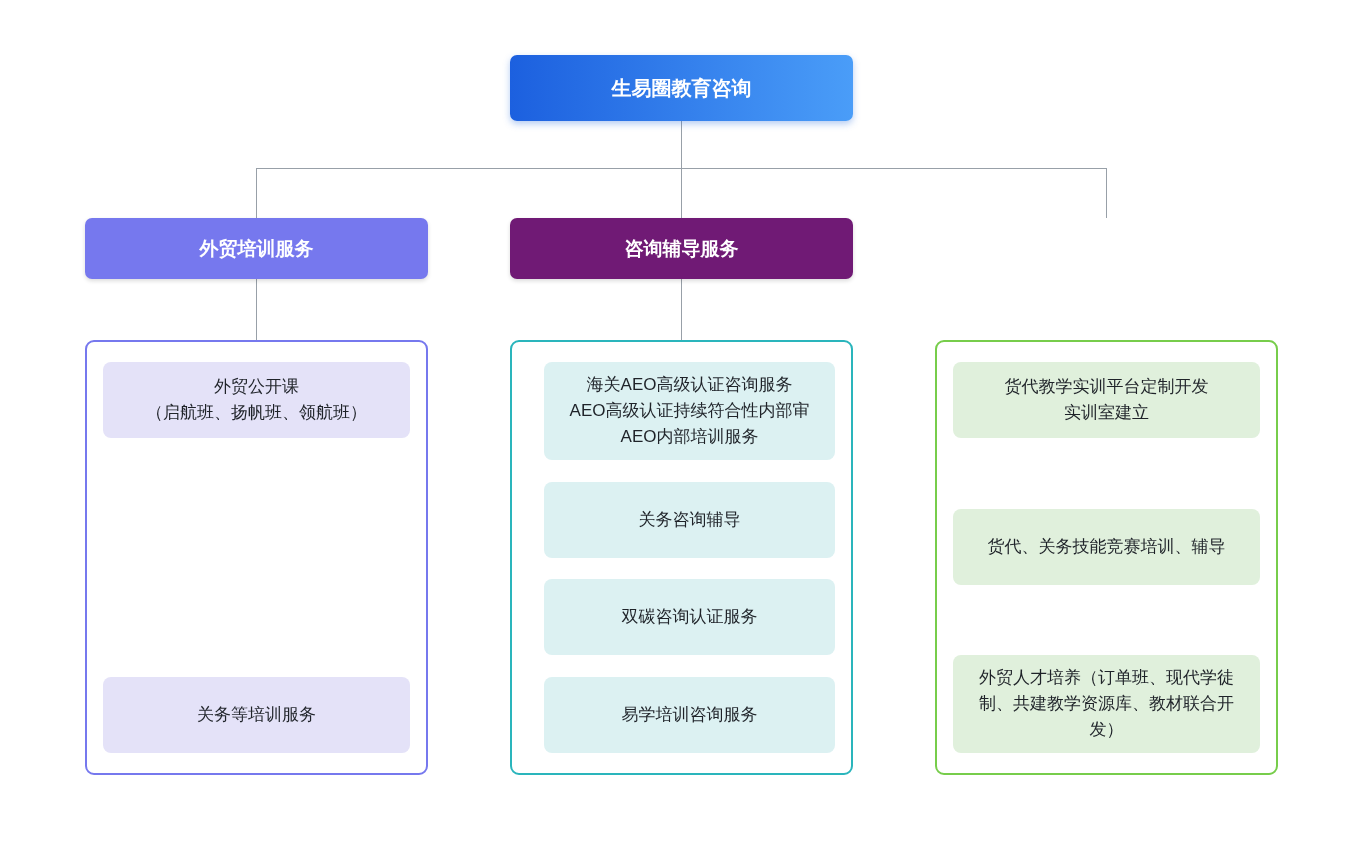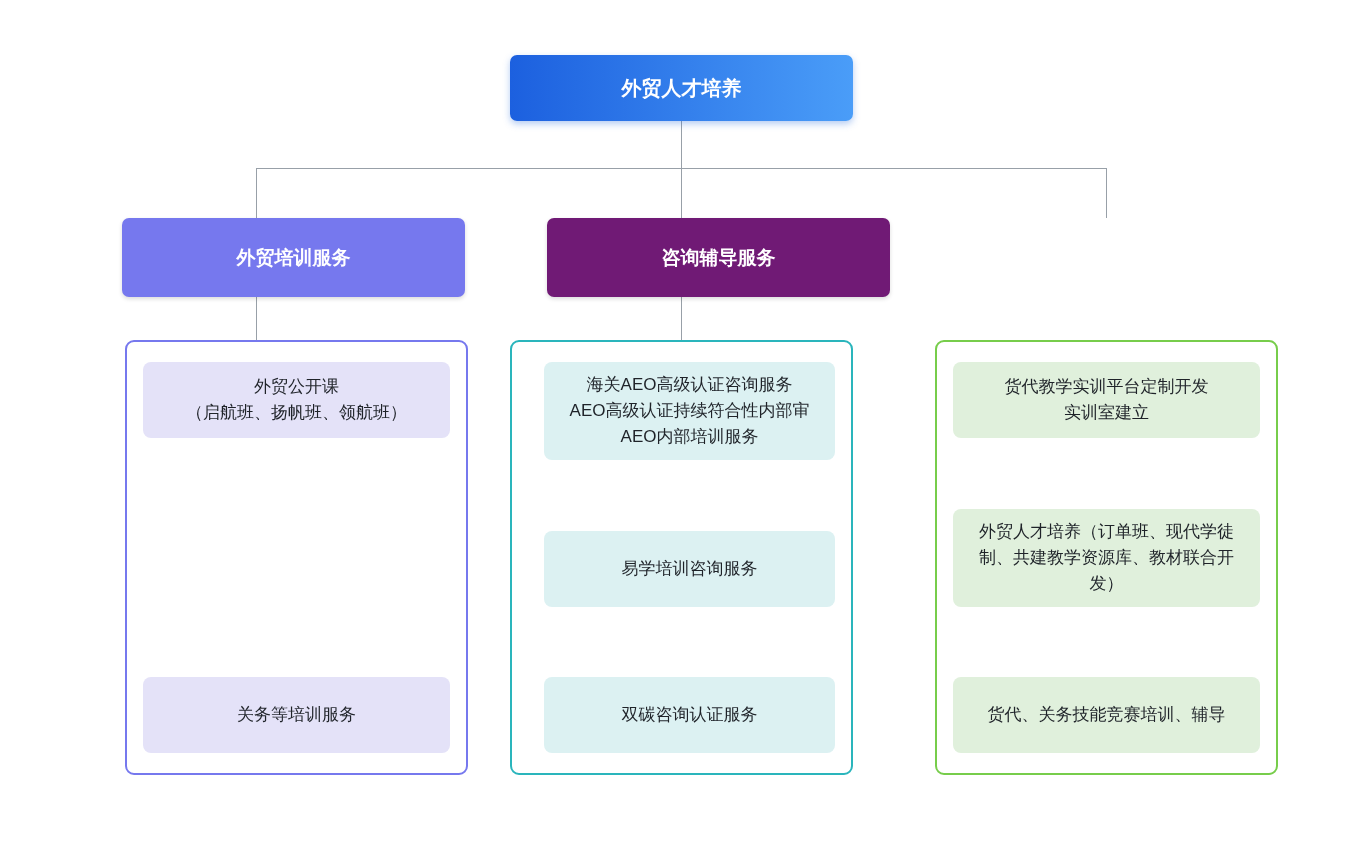--- a/index.html
+++ b/index.html
@@ -35,29 +35,28 @@
     font-size: 20px;
     font-weight: bold;
     box-shadow: 0 3px 7px rgba(40, 110, 220, 0.35);
     cursor: pointer;
   }
 
   
   .branch-header {
     position: absolute;
     top: 218px;
-    width: 343px; height: 79px;
+    width: 343px; height: 61px;
     border-radius: 7px;
     display: flex; align-items: center; justify-content: center;
     color: #ffffff;
     font-size: 19px;
     font-weight: bold;
     box-shadow: 0 2px 4px rgba(0,0,0,0.14);
     cursor: pointer;
-    margin-left: 37px;
   }
   .pos0 { left: 85px; }
   .pos1 { left: 510px; }
   .pos2 { left: 935px; }
   .hdr0 { background: #7678EE; }
   .hdr1 { background: #701a75; }
   .hdr2 { background: #77CD4B; }
 
   
   .branch-container {
@@ -66,21 +65,21 @@
     width: 343px; height: 435px;
     box-sizing: border-box;
     background: #ffffff;
     border: 2px solid;
     border-radius: 9px;
     padding: 20px 16px;
     display: flex;
     flex-direction: column;
     justify-content: space-between;
   }
-  .brd0 { border-color: #7678EE; margin-left: 40px; }
+  .brd0 { border-color: #7678EE; }
   .brd1 { border-color: #2AB5BC; padding-left: 32px; }
   .brd2 { border-color: #77CD4B; }
 
   
   .item {
     box-sizing: border-box;
     min-height: 76px;
     border-radius: 8px;
     display: flex; align-items: center; justify-content: center;
     padding: 10px 12px;
@@ -104,21 +103,21 @@
 
   <div class="line v" style="left:681px; top:121px; height:47px;"></div>
   <div class="line h" style="left:256px; top:168px; width:851px;"></div>
   <div class="line v" style="left:256px; top:168px; height:50px;"></div>
   <div class="line v" style="left:681px; top:168px; height:50px;"></div>
   <div class="line v" style="left:1106px; top:168px; height:50px;"></div>
   <div class="line v" style="left:256px; top:279px; height:61px;"></div>
   <div class="line v" style="left:681px; top:279px; height:61px;"></div>
 
   <div class="root-node">
-    <span>外贸人才培养</span>
+    <span>生易圈教育咨询</span>
   </div>
 
   <div class="branch-header hdr0 pos0">
     <span>外贸培训服务</span>
   </div>
   <div class="branch-container brd0 pos0">
     <div class="item itm0">
       <span class="txt">外贸公开课
 （启航班、扬帆班、领航班）</span>
     </div>
@@ -130,33 +129,36 @@
   <div class="branch-header hdr1 pos1">
     <span>咨询辅导服务</span>
   </div>
   <div class="branch-container brd1 pos1">
     <div class="item itm1">
       <span class="txt">海关AEO高级认证咨询服务
 AEO高级认证持续符合性内部审
 AEO内部培训服务</span>
     </div>
     <div class="item itm1">
-      <span class="txt">易学培训咨询服务</span>
+      <span class="txt">关务咨询辅导</span>
     </div>
     <div class="item itm1">
       <span class="txt">双碳咨询认证服务</span>
+    </div>
+    <div class="item itm1">
+      <span class="txt">易学培训咨询服务</span>
     </div>
   </div>
 
   <div class="branch-container brd2 pos2">
     <div class="item itm2">
       <span class="txt">货代教学实训平台定制开发
 实训室建立</span>
     </div>
     <div class="item itm2">
-      <span class="txt">外贸人才培养（订单班、现代学徒制、共建教学资源库、教材联合开发）</span>
+      <span class="txt">货代、关务技能竞赛培训、辅导</span>
     </div>
     <div class="item itm2">
-      <span class="txt">货代、关务技能竞赛培训、辅导</span>
+      <span class="txt">外贸人才培养（订单班、现代学徒制、共建教学资源库、教材联合开发）</span>
     </div>
   </div>
 
 </div>
 
 </body></html>

